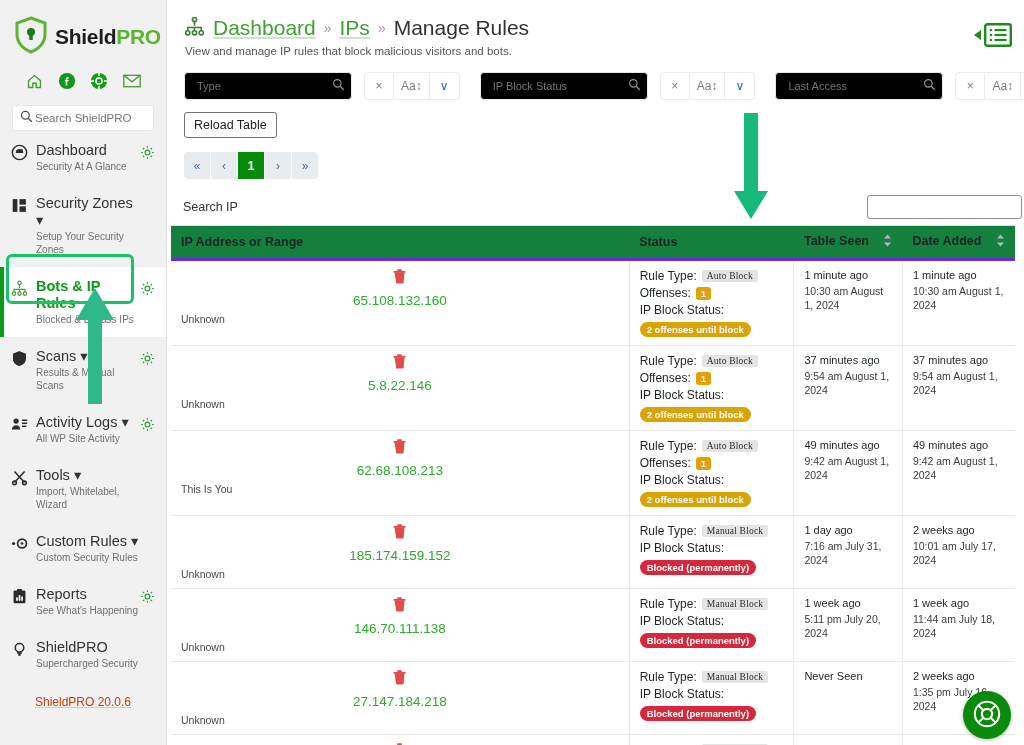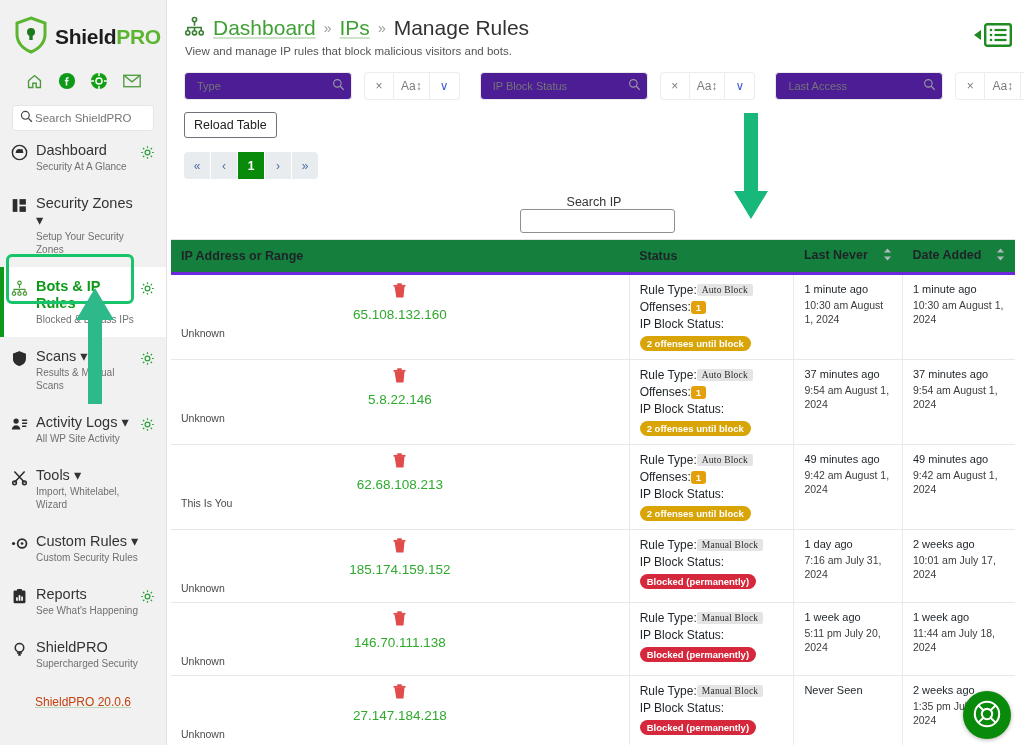--- a/index.html
+++ b/index.html
@@ -52,21 +52,21 @@
   .crumb { font-size:21px; }
   .crumb.link { color:#3fa134; text-decoration:underline; text-decoration-color:#cfe3cc; }
   .crumb.cur { color:#333; }
   .sep { color:#9a9a9a; font-size:14px; }
   #subtitle { font-size:11.5px; color:#555; padding:5px 0 0 18px; }
   #top-right-icon { position:absolute; right:12px; top:23px; display:flex; align-items:center; gap:1px; }
   
   #filters { display:flex; align-items:center; gap:0; padding:15px 0 0 17px; }
   .fgroup { display:flex; align-items:center; margin-right:20px; }
   .finput {
-    width:168px; height:28px; border:1px solid #e9e9ec; border-radius:4px; background:#4c1d95;
+    width:168px; height:28px; border:1px solid #e9e9ec; border-radius:4px; background:#000000;
     display:flex; align-items:center; padding:0 6px 0 10px;
   }
   .finput input {
     border:0; outline:0; width:100%; font-size:11px; color:#8e8e93;
     font-family:"Liberation Sans", sans-serif; background:transparent;
   }
   .fbtns { display:flex; align-items:center; margin-left:12px; }
   .fbtn {
     height:28px; min-width:30px; padding:0 7px; border:1px solid #ececed; background:#fff;
     display:flex; align-items:center; justify-content:center; font-size:12px; color:#7b7b80;
@@ -82,21 +82,21 @@
   
   #pager { display:flex; padding:14px 0 0 17px; }
   #pager .pg {
     width:26px; height:27px; background:#e9ecef; color:#4a6fa5; font-size:12px;
     display:flex; align-items:center; justify-content:center; margin-right:1px;
   }
   #pager .pg:first-child { border-radius:4px 0 0 4px; }
   #pager .pg:last-child { border-radius:0 4px 4px 0; margin-right:0; }
   #pager .pg.cur { background:#0a8a0a; color:#fff; font-weight:bold; }
   
-  #searchip-row { display:flex; align-items:center; justify-content:space-between; padding:16px 2px 6px 5px;flex-direction:column; }
+  #searchip-row { display:flex; align-items:center; justify-content:space-between; padding:16px 2px 6px 16px; }
   #searchip-row label { font-size:12.5px; color:#333; margin-right:6px; }
   #searchip-row input {
     width:155px; height:24px; border:1px solid #8c8f94; border-radius:3px; outline:0;
     font-family:"Liberation Sans", sans-serif; font-size:12px; padding:0 5px; background:#fff;
   }
   
   #tbl { width:844px; margin-left:4px; border-collapse:collapse; table-layout:fixed; }
   #tbl th {
     text-align:left; font-size:12.5px; color:#1d2327; font-weight:bold;
     padding:8px 10px; border-top:1px solid #e3e3e3; border-bottom:3px solid #6d28d9;
@@ -108,21 +108,21 @@
     padding:8px 10px; vertical-align:top; font-size:12px;
   }
   #tbl td:first-child { border-left:0; }
   .c-ip { width:456px; }
   .c-status { width:164px; }
   .c-seen { width:108px; }
   .c-added { width:112px; }
   .ip-line { display:flex; align-items:center; gap:6px;flex-direction:column; }
   .ip-addr { color:#2eaa2e; font-size:13.5px; }
   .ip-note { font-size:10.5px; color:#4a4a4a; padding-top:5px; }
-  .sline { font-size:12px; color:#1d2327; padding-bottom:3px; display:flex; align-items:center; flex-wrap:wrap; }
+  .sline { font-size:12px; color:#1d2327; padding-bottom:3px; display:flex; align-items:center; gap:5px; flex-wrap:wrap; }
   .chip-rule {
     background:#e4e4e4; color:#2b2b2b; font-family:Liberation Serif, serif;
     font-size:9.5px; padding:1px 5px; border-radius:2px; letter-spacing:.2px;
   }
   .chip-off {
     background:#e3a008; color:#fff; font-size:9.5px; font-weight:bold;
     border-radius:3px; padding:1px 5px; min-width:13px; text-align:center; display:inline-block;
   }
   .badge {
     display:inline-block; font-size:9.5px; font-weight:bold; color:#fff;
@@ -494,21 +494,21 @@
       <col class="c-ip">
         <col class="c-status">
         <col class="c-seen">
         <col class="c-added">
     </colgroup>
     <thead>
       <tr>
         <th>IP Address or Range</th>
         <th>Status</th>
         <th class="sortable">
-          <span>Last Never</span>
+          <span>Table Seen</span>
           <span style="float:right">
             <svg width="9" height="13" viewBox="0 0 9 13">
                 <path d="M4.5 0.5 L8 4.5 H1 Z" fill="#b4b9be"></path>
                 <path d="M4.5 12.5 L1 8.5 H8 Z" fill="#b4b9be"></path>
               </svg>
           </span>
         </th>
         <th class="sortable">
           <span>Date Added</span>
           <span style="float:right">

